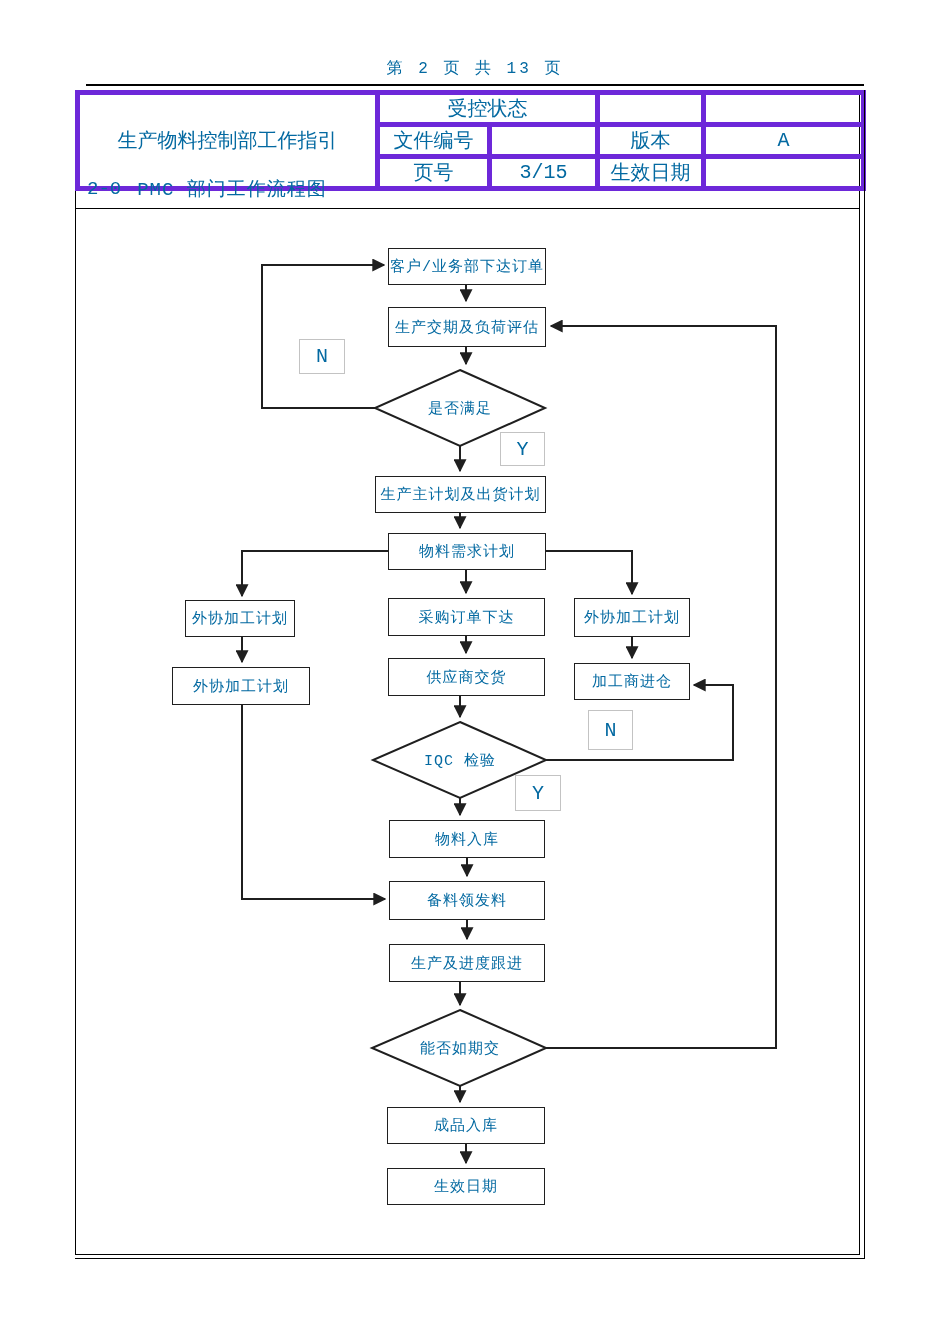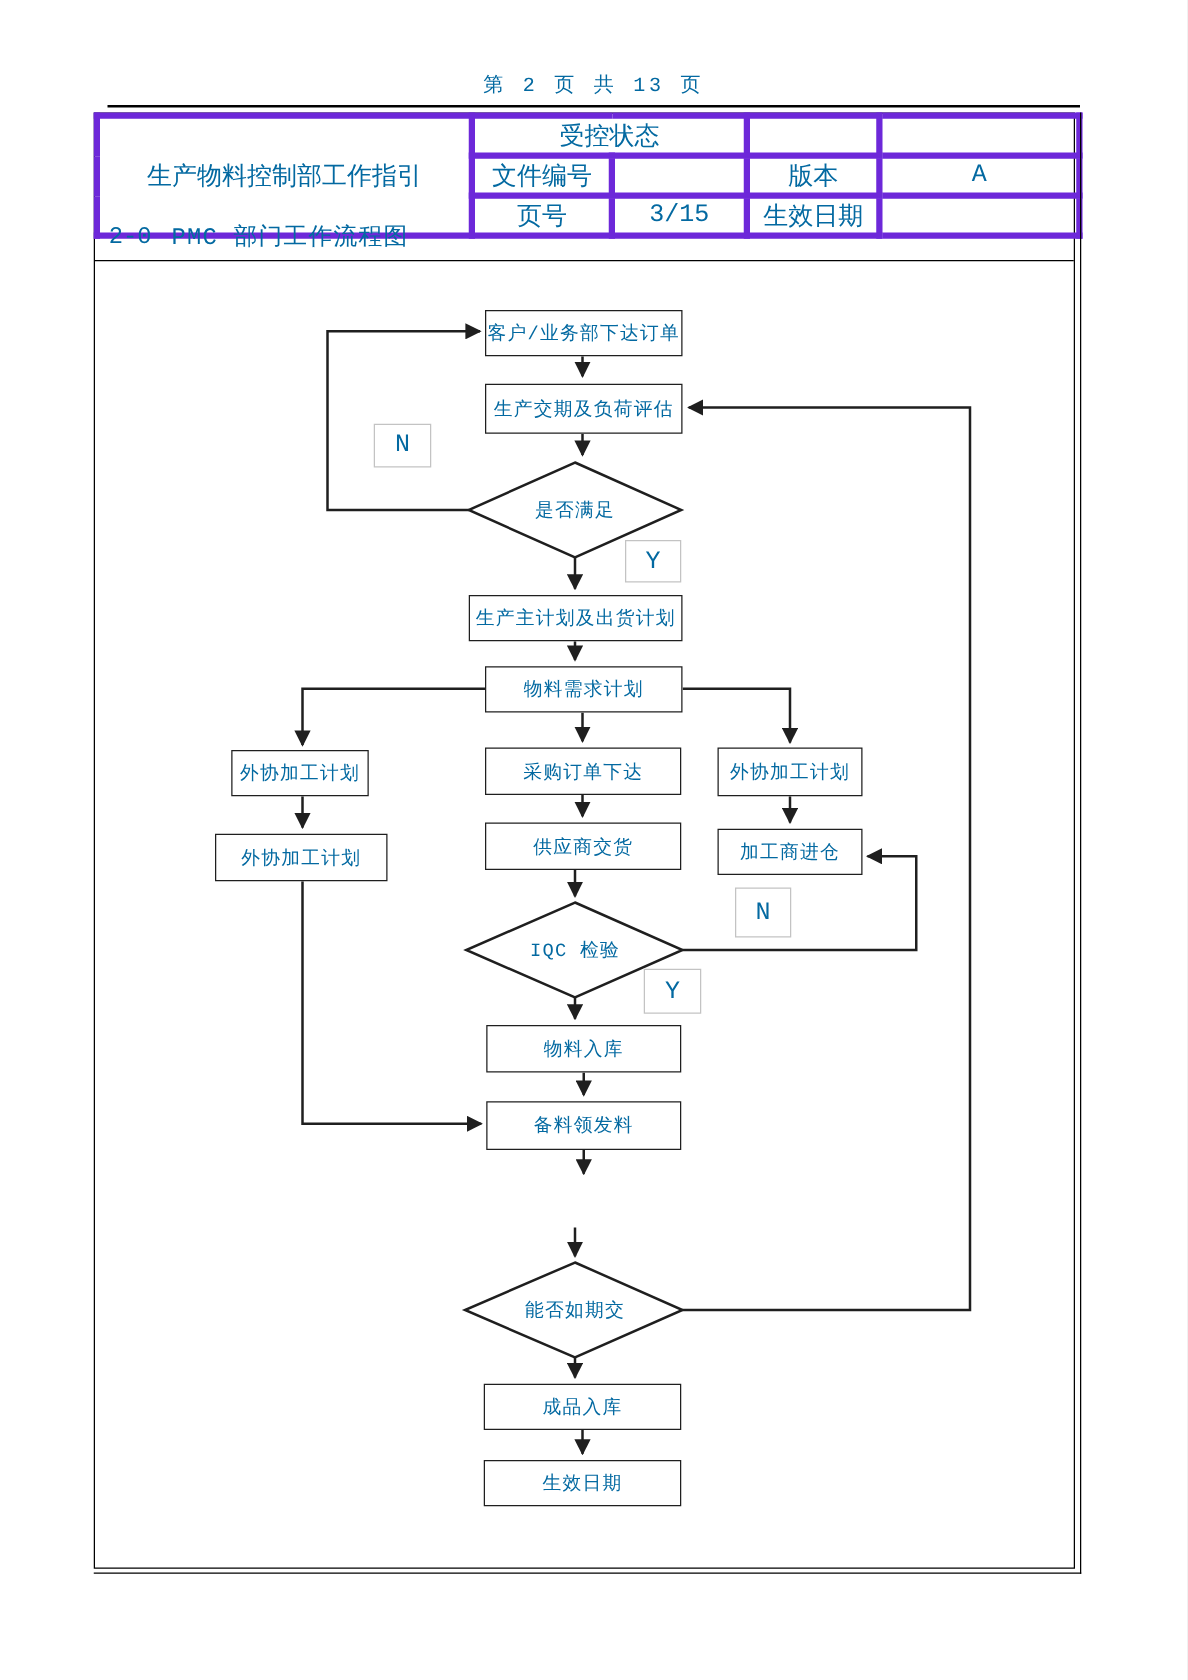--- a/index.html
+++ b/index.html
@@ -197,20 +197,21 @@
     <div class="fnode" style="left:375px;top:476px;width:171px;height:37px">生产主计划及出货计划</div>
     <div class="fnode" style="left:388px;top:533px;width:158px;height:37px">物料需求计划</div>
     <div class="fnode" style="left:185px;top:600px;width:110px;height:37px">外协加工计划</div>
     <div class="fnode" style="left:172px;top:667px;width:138px;height:38px">外协加工计划</div>
     <div class="fnode" style="left:388px;top:598px;width:157px;height:38px">采购订单下达</div>
     <div class="fnode" style="left:388px;top:658px;width:157px;height:38px">供应商交货</div>
     <div class="fnode" style="left:574px;top:598px;width:116px;height:39px">外协加工计划</div>
     <div class="fnode" style="left:574px;top:663px;width:116px;height:37px">加工商进仓</div>
     <div class="fnode" style="left:389px;top:820px;width:156px;height:38px">物料入库</div>
     <div class="fnode" style="left:389px;top:881px;width:156px;height:39px">备料领发料</div>
+    <div class="fnode" style="left:389px;top:944px;width:156px;height:38px">生产及进度跟进</div>
     <div class="fnode" style="left:387px;top:1107px;width:158px;height:37px">成品入库</div>
     <div class="fnode" style="left:387px;top:1168px;width:158px;height:37px">生效日期</div>
 
     <div class="dtext" style="left:395px;top:390px;width:130px;height:36px">是否满足</div>
     <div class="dtext" style="left:395px;top:742px;width:130px;height:36px">IQC 检验</div>
     <div class="dtext" style="left:390px;top:1030px;width:140px;height:36px">能否如期交</div>
 
     <div class="flabel" style="left:299px;top:339px;width:46px;height:35px">N</div>
     <div class="flabel" style="left:500px;top:432px;width:45px;height:34px">Y</div>
     <div class="flabel" style="left:588px;top:710px;width:45px;height:40px">N</div>

